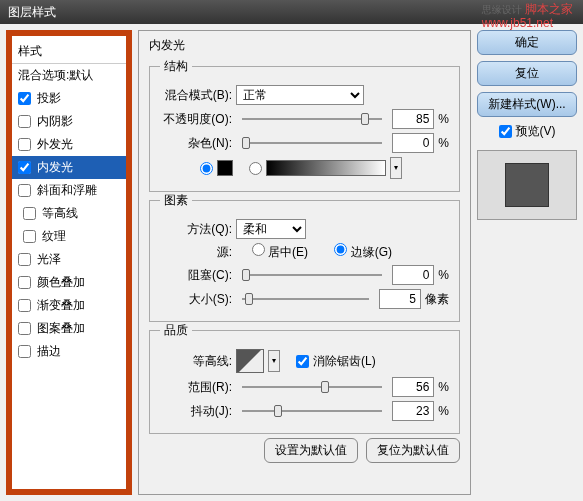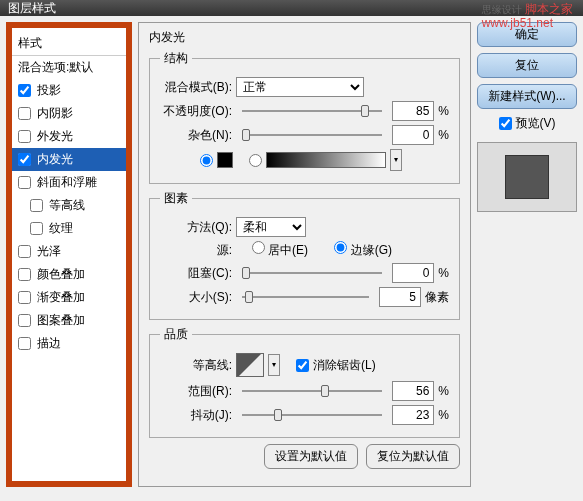--- a/index.html
+++ b/index.html
@@ -1,29 +1,29 @@
 <!DOCTYPE html>
 <html><head>
 <meta charset="utf-8">
 <style>
 *{box-sizing:border-box;margin:0;padding:0;font-family:"Microsoft YaHei","SimSun",sans-serif;font-size:12px}
 body{background:#f0f0f0;width:583px;height:501px;overflow:hidden}
-.titlebar{background:linear-gradient(#555,#333);color:#fff;padding:0 8px;height:16px;display:flex;align-items:center}
+.titlebar{background:linear-gradient(#555,#333);color:#fff;padding:0 8px;height:24px;display:flex;align-items:center}
 .watermark{position:absolute;top:2px;right:10px;font-size:11px;color:#d44;text-align:left;line-height:1.2}
 .watermark .cn{color:#666;font-size:10px}
 .content{display:flex;padding:6px;gap:6px;height:477px;background:#f0f0f0}
 .sidebar{width:126px;border:6px solid #c2410c;background:#fff;padding:4px 0}
 .sidebar-header{padding:3px 6px;border-bottom:1px solid #ccc}
 .sidebar-item{padding:3px 6px;display:flex;align-items:center;gap:4px;cursor:pointer}
 .sidebar-item.selected{background:#1e5fb4;color:#fff}
-.sidebar-item.indent{padding-left:18px}
+.sidebar-item.indent{padding-left:11px}
 .sidebar-item input[type=checkbox]{margin-right:2px}
 .main{flex:1;border:1px solid #999;background:#f0f0f0;padding:6px 10px}
 .main-title{margin-bottom:4px}
-fieldset{border:1px solid #aaa;margin-bottom:6px;padding:6px 10px 8px}
+fieldset{border:1px solid #aaa;padding:6px 10px 8px}
 legend{padding:0 4px}
 .row{display:flex;align-items:center;margin:4px 0;gap:4px}
 .row label{min-width:72px;text-align:right}
 select{height:20px;border:1px solid #888;background:#fff;padding:0 2px}
 input[type=text]{height:20px;border:1px solid #888;background:#fff;text-align:right;padding:0 4px;width:42px}
 .slider{flex:1;height:18px;position:relative;margin:0 6px}
 .slider-track{position:absolute;top:8px;left:0;right:0;height:2px;background:#999}
 .slider-thumb{position:absolute;top:3px;width:8px;height:12px;background:#e8e8e8;border:1px solid #666;border-radius:2px}
 .swatch{width:16px;height:16px;border:1px solid #666;display:inline-block}
 .swatch.black{background:#000}

